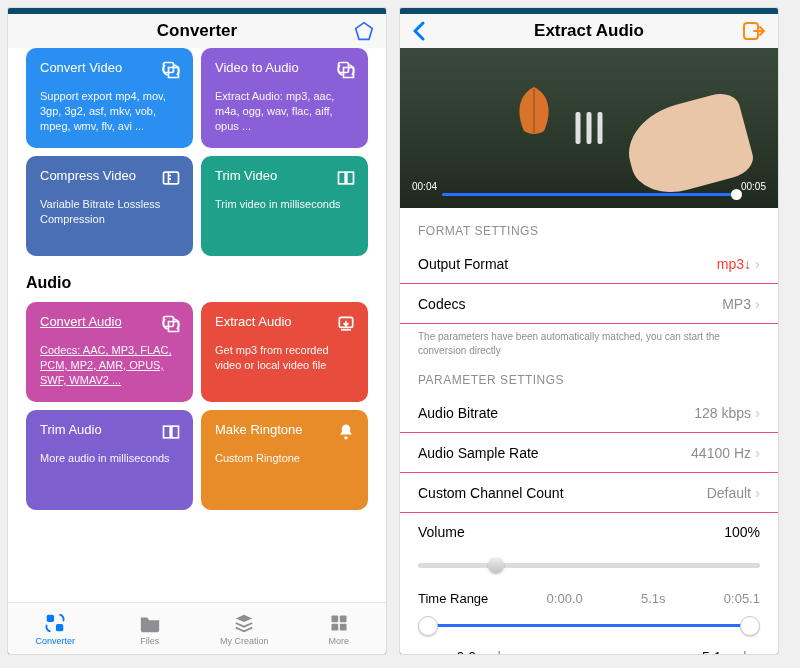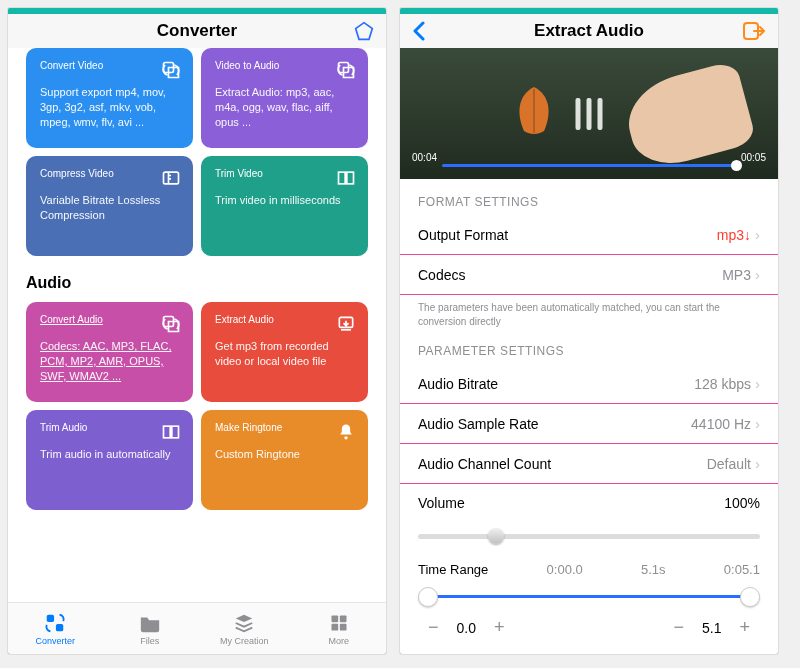--- a/index.html
+++ b/index.html
@@ -1,36 +1,36 @@
 <!DOCTYPE html>
 <html><head>
 <meta charset="utf-8">
 <style>
 * { box-sizing: border-box; margin: 0; padding: 0; font-family: -apple-system, BlinkMacSystemFont, "Segoe UI", Helvetica, Arial, sans-serif; }
 body { background: #f0f0f0; display: flex; gap: 14px; padding: 8px; }
-.phone { background: #14b8a6; border-radius: 2px; width: 378px; height: 646px; display: flex; flex-direction: column; overflow: hidden; position: relative; box-shadow: 0 0 0 1px #ddd; }
+.phone { background: #0c4a6e; border-radius: 2px; width: 378px; height: 646px; display: flex; flex-direction: column; overflow: hidden; position: relative; box-shadow: 0 0 0 1px #ddd; }
 .status-bar { height: 6px; }
 .nav-bar { height: 34px; display: flex; align-items: center; justify-content: center; position: relative; background: #f7f7f7; }
 .nav-bar h1 { font-size: 17px; font-weight: 600; color: #000; }
 .nav-left { position: absolute; left: 12px; color: #007aff; font-size: 22px; }
 .nav-right { position: absolute; right: 12px; }
 .content { flex: 1; overflow-y: auto; background: #fff; }
 .section-title { font-size: 16px; font-weight: 600; padding: 14px 18px 10px; color: #000; }
 .grid { display: grid; grid-template-columns: 1fr 1fr; gap: 8px; padding: 0 18px 4px; }
 .card { border-radius: 10px; padding: 12px 14px; color: #fff; min-height: 100px; display: flex; flex-direction: column; position: relative; }
-.card-title { font-size: 10px; font-weight: 500; margin-bottom: 14px; display: flex; align-items: center; }
+.card-title { font-size: 13px; font-weight: 500; margin-bottom: 14px; display: flex; align-items: center; }
 .card-icon { position: absolute; right: 12px; top: 12px; width: 20px; height: 20px; display: flex; align-items: center; justify-content: center; }
 .card-desc { font-size: 11px; line-height: 1.35; opacity: 0.95; }
 .tabbar { height: 52px; border-top: 1px solid #e4e4e4; display: flex; background: #fafafa; }
 .tab { flex: 1; display: flex; flex-direction: column; align-items: center; justify-content: center; gap: 2px; color: #8e8e93; }
 .tab.active { color: #007aff; }
 .tab-icon { width: 24px; height: 22px; display: flex; align-items: center; justify-content: center; }
 .tab-label { font-size: 9px; }
 
-.video-box { background: #333; height: 131px; position: relative; color: #fff; overflow:hidden; }
+.video-box { background: #333; height: 160px; position: relative; color: #fff; overflow:hidden; }
 .video-scene { position:absolute; inset:0; background:linear-gradient(#3a4a3a 0%, #2c3a2c 55%, #1f2a1f 100%); }
 .leaf { position:absolute; left:110px; top:35px; width:48px; height:60px; }
 .hand { position:absolute; right:30px; bottom:20px; width:120px; height:85px; background:#e9c6a8; border-radius:50% 20% 20% 40%; transform:rotate(-15deg); }
 .play-stripes { position:absolute; left:50%; top:50%; transform:translate(-50%,-50%); display:flex; gap:6px; }
 .play-stripes span { width:5px; height:32px; background:rgba(255,255,255,0.85); border-radius:2px; }
 .video-times { position:absolute; bottom:16px; left:0; right:0; display:flex; justify-content:space-between; padding:0 12px; font-size:10px; }
 .video-bar { position:absolute; bottom:12px; left:42px; right:42px; height:3px; background:#2a6eff; border-radius:2px; }
 .video-bar::after { content:""; position:absolute; right:-6px; top:-4px; width:11px; height:11px; background:#fff; border-radius:50%; }
 .sect-hdr { font-size:12px; color:#8e8e93; padding:16px 18px 6px; letter-spacing:0.5px; }
 .row { display:flex; justify-content:space-between; align-items:center; padding:11px 18px; font-size:14px; border-bottom:1px solid #ec4899; }
@@ -134,21 +134,21 @@
           <div class="card-desc">Get mp3 from recorded video or local video file</div>
         </div>
         <div class="card" style="background: rgb(125, 95, 208);">
           <div class="card-title">Trim Audio</div>
           <div class="card-icon">
             <svg width="20" height="20" viewBox="0 0 24 24" fill="none" stroke="#fff" stroke-width="2">
               <rect x="3" y="5" width="8" height="14"></rect>
               <rect x="13" y="5" width="8" height="14"></rect>
             </svg>
           </div>
-          <div class="card-desc">Trim audio in automatically</div>
+          <div class="card-desc">More audio in milliseconds</div>
         </div>
         <div class="card" style="background: rgb(232, 140, 42);">
           <div class="card-title">Make Ringtone</div>
           <div class="card-icon">
             <svg width="20" height="20" viewBox="0 0 24 24" fill="#fff">
               <path d="M12 3 a5 5 0 0 1 5 5 v4 l2 3 H5 l2-3 V8 a5 5 0 0 1 5-5 z"></path>
               <circle cx="12" cy="19" r="2"></circle>
             </svg>
           </div>
           <div class="card-desc">Custom Ringtone</div>
@@ -260,21 +260,21 @@
         </span>
     </div>
     <div class="row">
       <span>Audio Sample Rate</span>
       <span class="value">
           <span>44100 Hz</span>
           <span class="chev">›</span>
         </span>
     </div>
     <div class="row">
-      <span>Audio Channel Count</span>
+      <span>Custom Channel Count</span>
       <span class="value">
           <span>Default</span>
           <span class="chev">›</span>
         </span>
     </div>
     <div class="row" style="border-bottom:none">
       <span>Volume</span>
       <span class="value" style="color:#000">100%</span>
     </div>
     <div class="vol-slider">

